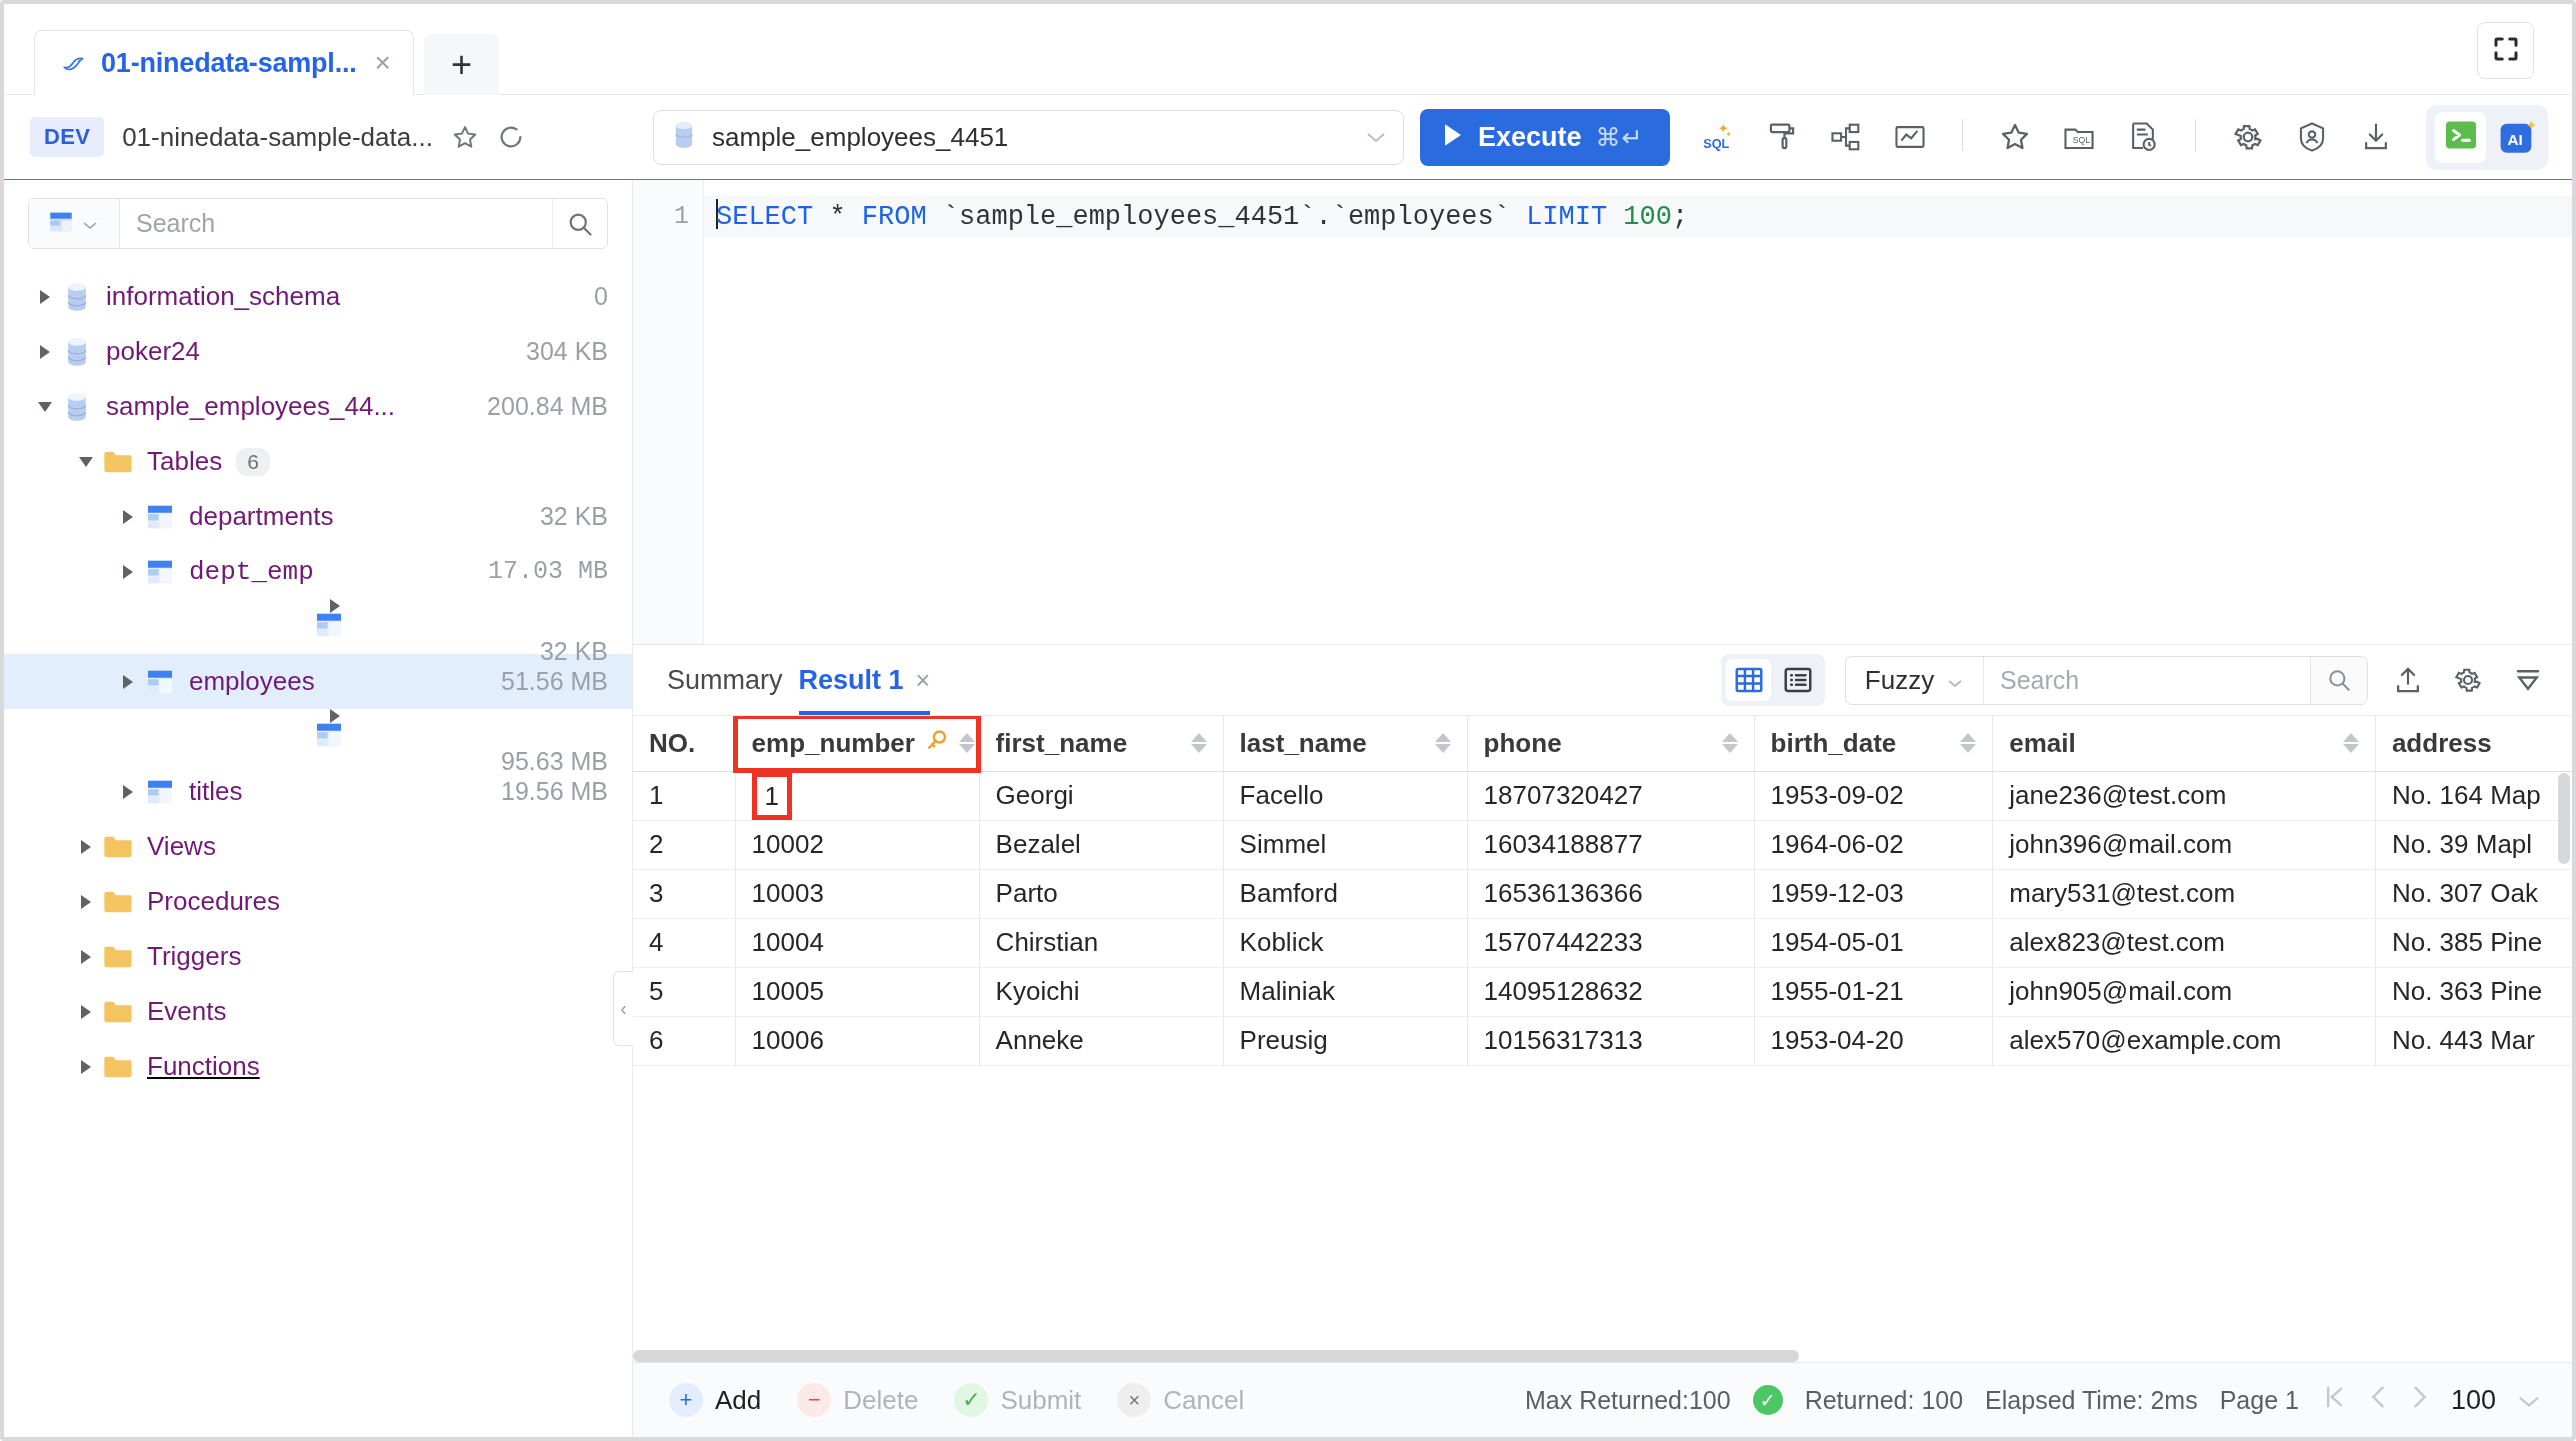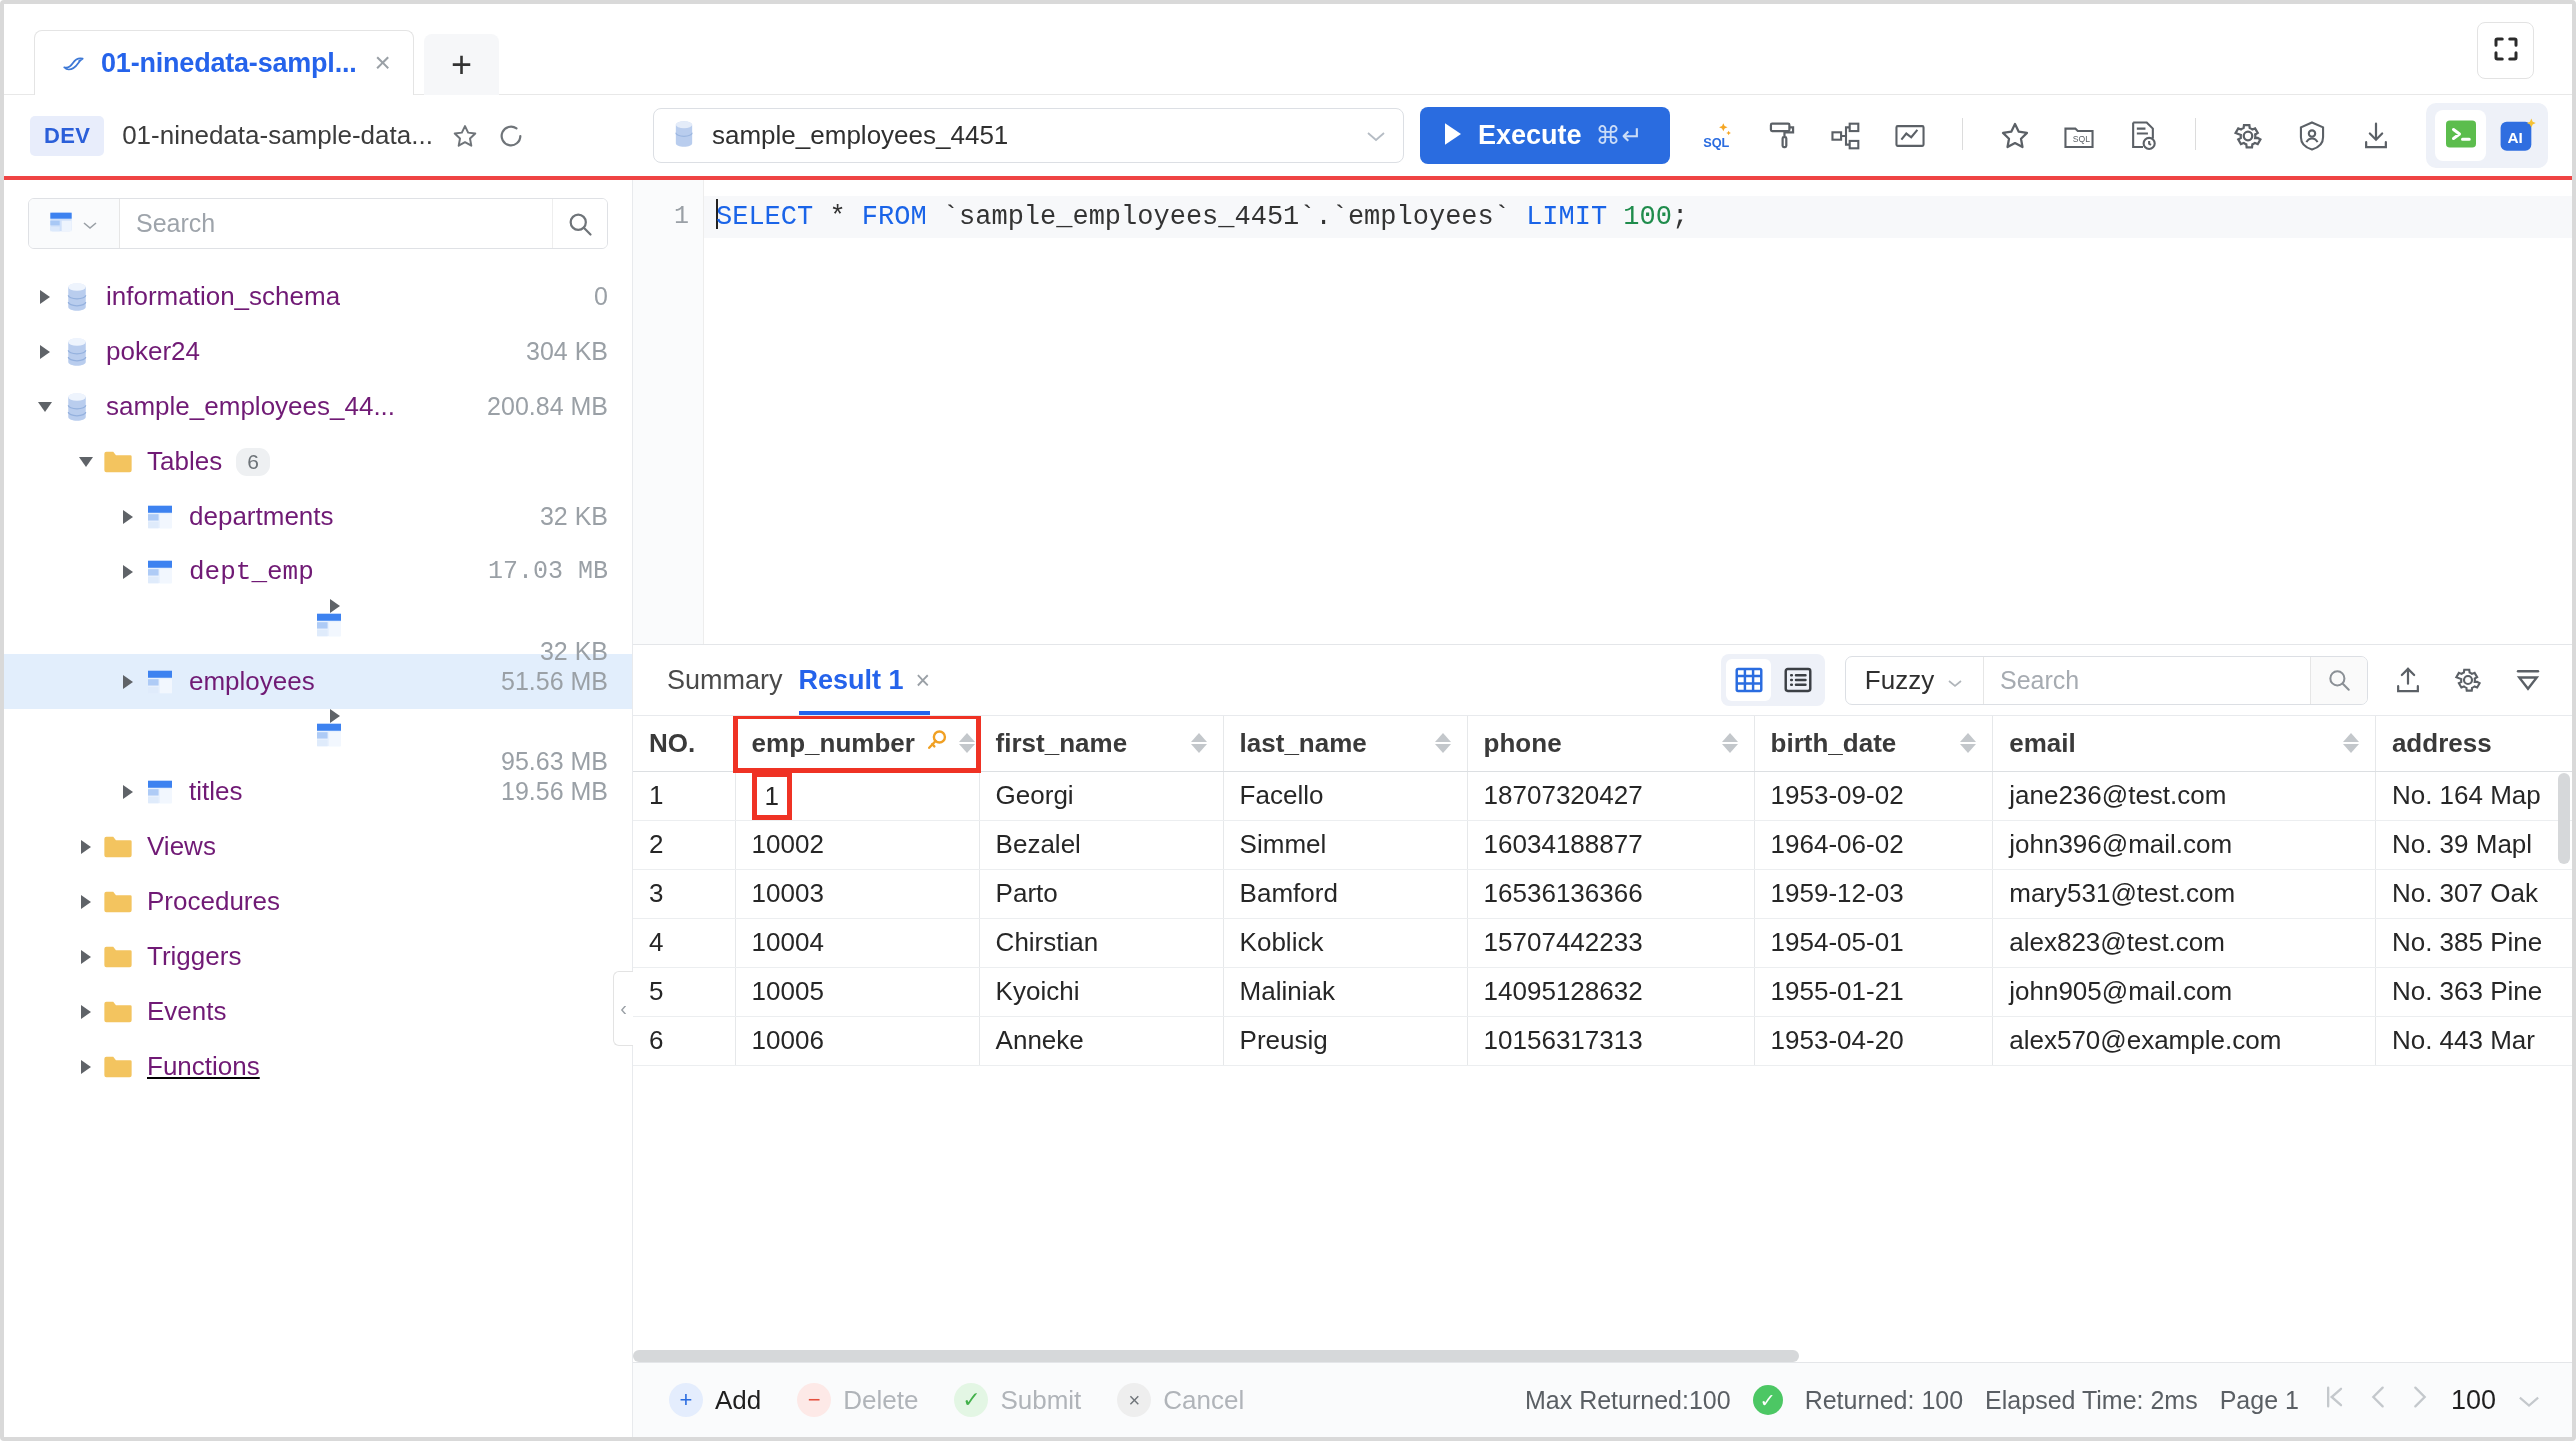--- a/index.html
+++ b/index.html
@@ -80,21 +80,21 @@
     cursor: pointer;
   }
 
   
   .headerrow {
     height: 85px;
     min-height: 85px;
     display: flex;
     align-items: center;
     background: #ffffff;
-    border-bottom: 4px solid #ef4444;
+    border-bottom: 1px solid #ef4444;
   }
   .conn-area {
     width: 629px;
     min-width: 629px;
     height: 100%;
     display: flex;
     align-items: center;
     padding-left: 26px;
     gap: 18px;
   }

